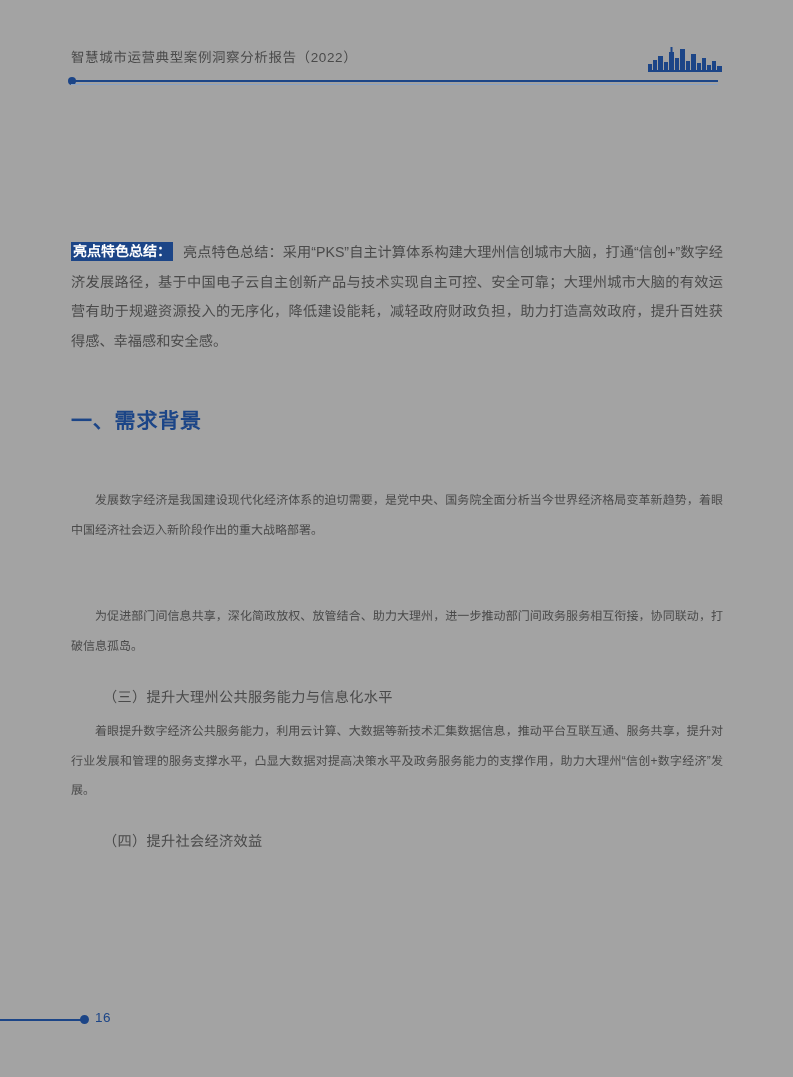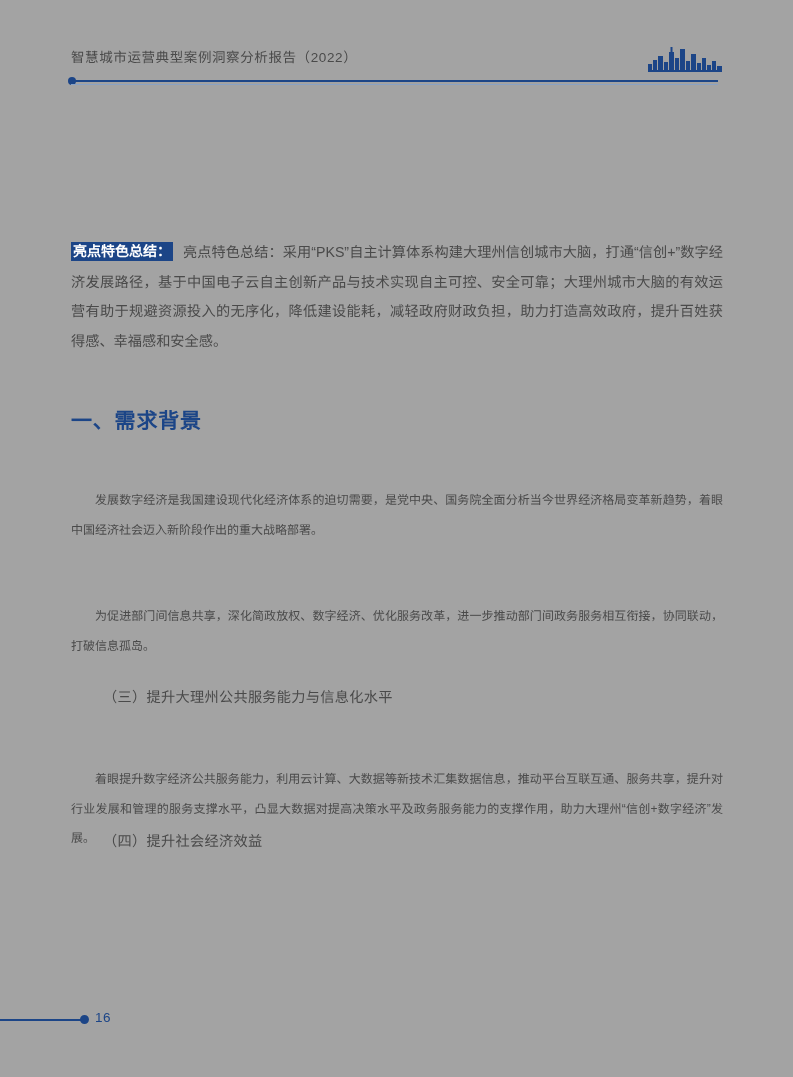--- a/index.html
+++ b/index.html
@@ -248,24 +248,24 @@
 
 
   <div class="summary">
     <span class="summary-tag">亮点特色总结：</span><span>亮点特色总结：采用“PKS”自主计算体系构建大理州信创城市大脑，打通“信创+”数字经济发展路径，基于中国电子云自主创新产品与技术实现自主可控、安全可靠；大理州城市大脑的有效运营有助于规避资源投入的无序化，降低建设能耗，减轻政府财政负担，助力打造高效政府，提升百姓获得感、幸福感和安全感。</span>
   </div>
 
   <div class="section-heading" style="top:404px;">一、需求背景</div>
 
   <div class="body-para" style="top:486px;">发展数字经济是我国建设现代化经济体系的迫切需要，是党中央、国务院全面分析当今世界经济格局变革新趋势，着眼中国经济社会迈入新阶段作出的重大战略部署。</div>
 
-  <div class="body-para" style="top:602px;">为促进部门间信息共享，深化简政放权、数字经济、优化服务改革，进一步推动部门间政务服务相互衔接，协同联动，打破信息孤岛。</div>
+  <div class="body-para" style="top:602px;">为促进部门间信息共享，深化简政放权、放管结合、助力大理州，进一步推动部门间政务服务相互衔接，协同联动，打破信息孤岛。</div>
 
   <div class="sub-heading" style="top:686px;">（三）提升大理州公共服务能力与信息化水平</div>
-  <div class="body-para" style="top:717px;margin-top:48px;">着眼提升数字经济公共服务能力，利用云计算、大数据等新技术汇集数据信息，推动平台互联互通、服务共享，提升对行业发展和管理的服务支撑水平，凸显大数据对提高决策水平及政务服务能力的支撑作用，助力大理州“信创+数字经济”发展。</div>
+  <div class="body-para" style="top:717px;">着眼提升数字经济公共服务能力，利用云计算、大数据等新技术汇集数据信息，推动平台互联互通、服务共享，提升对行业发展和管理的服务支撑水平，凸显大数据对提高决策水平及政务服务能力的支撑作用，助力大理州“信创+数字经济”发展。</div>
 
   <div class="sub-heading" style="top:830px;">（四）提升社会经济效益</div>
 
   <div class="footer">
     <div class="footer-rule"></div>
     <div class="footer-dot"></div>
     <div class="footer-pageno">16</div>
   </div>
 
 </div>

